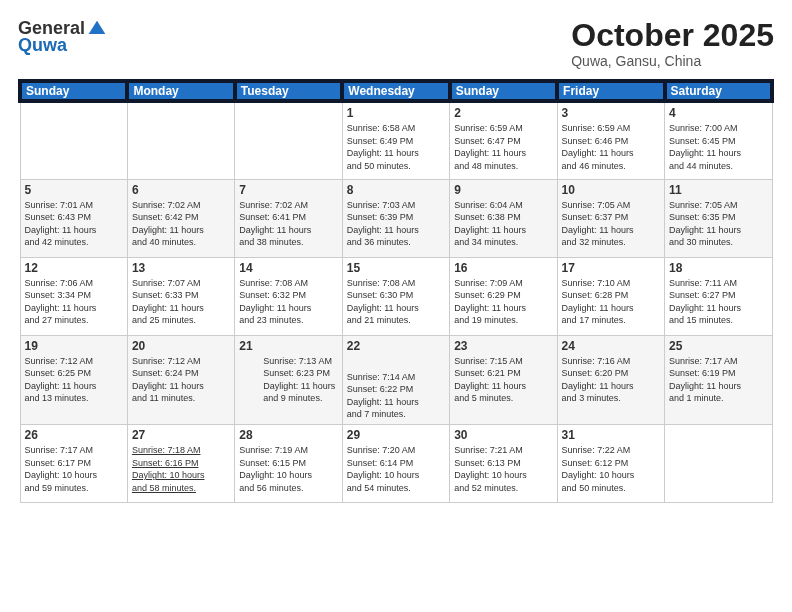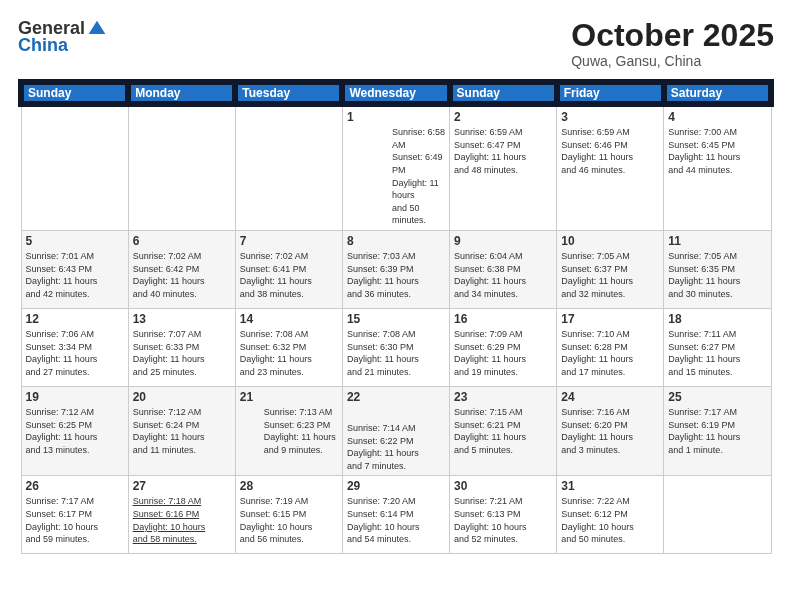--- a/index.html
+++ b/index.html
@@ -66,21 +66,21 @@
       width: 100%;
       table-layout: fixed;
     }
     .calendar th {
       background-color: #2171c7;
       color: #fff;
       font-size: 12px;
       font-weight: bold;
       padding: 1px 4px;
       text-align: left;
-      border: 6px solid #0f172a;
+      border: 4px solid #0f172a;
     }
     .calendar td {
       vertical-align: top;
       border: 1px solid #ccc;
       padding: 3px 4px;
       font-size: 9.5px;
       color: #333;
       background: #fff;
       height: 78px;
     }
@@ -107,21 +107,21 @@
 
 <div class="page">
   <div class="header">
     <div class="logo">
       <div class="logo-text">
         <span class="logo-general">General</span>
         <svg class="logo-icon" viewBox="0 0 24 24">
           <polygon points="12,2 22,18 2,18" fill="#2171c7"></polygon>
         </svg>
       </div>
-      <span class="logo-blue" style="margin-top:-4px;">China</span>
+      <span class="logo-blue" style="margin-top:-4px;">Quwa</span>
     </div>
     <div class="title-block">
       <div class="month-title">October 2025</div>
       <div class="location">Quwa, Gansu, China</div>
     </div>
   </div>
 
   <table class="calendar">
     <thead>
       <tr>
@@ -134,21 +134,21 @@
           <th>Saturday</th>
         </tr>
     </thead>
     <tbody id="calendar-body">
     <tr>
           <td class="empty-cell"></td>
           <td class="empty-cell"></td>
           <td class="empty-cell"></td>
           <td>
             <span class="day-number">1</span>
-            <div class="day-info" style="white-space: pre-line; margin-left: 45px;">Sunrise: 6:58 AM
+            <div class="day-info" style="white-space: pre-line;">Sunrise: 6:58 AM
 Sunset: 6:49 PM
 Daylight: 11 hours
 and 50 minutes.</div>
           </td>
           <td>
             <span class="day-number">2</span>
             <div class="day-info" style="white-space: pre-line;">Sunrise: 6:59 AM
 Sunset: 6:47 PM
 Daylight: 11 hours
 and 48 minutes.</div>

